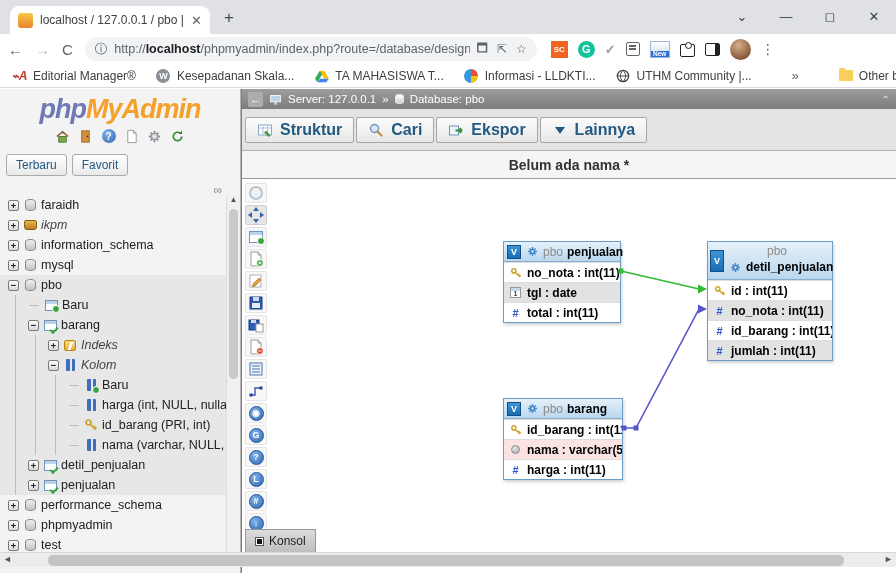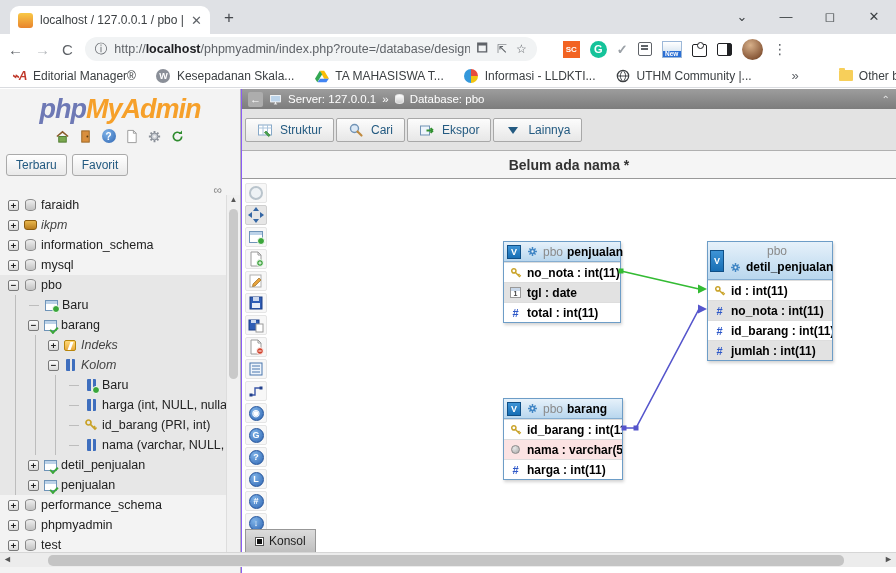--- a/index.html
+++ b/index.html
@@ -15,21 +15,21 @@
   .newtab{margin:0 0 6px 14px;font-size:17px;color:#45484d}
   .wincontrols{position:absolute;right:0;top:0;height:33px;display:flex;align-items:center;color:#3c4043}
   .wc{width:44px;text-align:center;font-size:13px}
   .toolbar{position:absolute;left:0;top:34px;right:0;height:30px;background:#fff;display:flex;align-items:center;padding:0 8px;gap:12px}
   .navbtn{color:#5f6368;font-size:15px}
   .navbtn.dim{color:#b6b9bd}
   .urlpill{width:452px;height:24px;background:#f1f3f4;border-radius:13px;display:flex;align-items:center;padding:0 10px;gap:7px;font-size:12.5px;color:#5f6368;overflow:hidden}
   .url-host{color:#202124;font-weight:bold}
   .url-rest{white-space:nowrap;overflow:hidden}
   .pill-ics{margin-left:auto;display:flex;gap:9px;align-items:center;color:#5f6368;font-size:12px}
-  .extrow{display:flex;align-items:center;gap:10px;margin-left:14px}
+  .extrow{display:flex;align-items:center;gap:10px;margin-left:2px}
   .ext-sc{width:17px;height:17px;background:#f26322;color:#fff;font-size:8px;font-weight:bold;display:flex;align-items:center;justify-content:center}
   .ext-g{width:17px;height:17px;border-radius:50%;background:#15c39a;color:#fff;font-size:11px;font-weight:bold;display:flex;align-items:center;justify-content:center}
   .ext-check{color:#9aa0a6;font-size:13px;font-weight:bold}
   .ext-copy{width:14px;height:14px;border:1.5px solid #5f6368;border-radius:2px;position:relative;background:#fff}
   .ext-copy::before{content:"";position:absolute;left:2px;top:2px;width:7px;height:1.5px;background:#5f6368;box-shadow:0 3px 0 #5f6368}
   .ext-new{width:20px;height:17px;position:relative;background:linear-gradient(#fff,#dfeaf4 60%,#2b6fd4 60%);border:1px solid #9db8d8;font-size:6.5px;color:#fff;display:flex;align-items:flex-end;justify-content:center;font-weight:bold}
   .ext-puzzle{width:15px;height:15px;position:relative}
   .ext-puzzle::before{content:"";position:absolute;inset:2px 0 0 0;border:1.6px solid #202124;border-radius:2px}
   .ext-puzzle::after{content:"";position:absolute;left:5px;top:0;width:5px;height:5px;border-radius:50%;border:1.6px solid #202124;background:#fff}
   .ext-side{width:15px;height:13px;border:1.7px solid #202124;border-radius:2px;position:relative}
@@ -79,21 +79,21 @@
   .vscroll{position:absolute;right:0;top:106px;bottom:20px;width:14px;background:#f0f0f0;border-left:1px solid #ddd}
   .vs-up{position:absolute;top:0;left:0;right:0;text-align:center;font-size:8px;color:#555}
   .vs-thumb{position:absolute;left:2px;right:2px;top:14px;height:170px;background:#c9c9c9;border-radius:5px}
 
   .main{position:absolute;left:242px;right:0;top:0;bottom:0;background:#fff}
   .crumb{height:20px;background:linear-gradient(#9d9d9d,#7c7c7c);color:#fff;font-size:11.5px;display:flex;align-items:center;gap:6px;padding:0 6px}
   .crumb-back{width:15px;height:15px;background:#adadad;border-radius:2px;display:flex;align-items:center;justify-content:center;font-size:11px;color:#fff}
   .crumb svg{width:13px;height:13px}
   .crumb-collapse{margin-left:auto;font-size:10px;color:#e8e8e8}
   .ptabs{height:42px;background:#e3e3e3;border-bottom:1px solid #b0b0b0;display:flex;align-items:center;padding:3px 3px 2px;gap:2px}
-  .ptab{display:flex;align-items:center;gap:7px;background:linear-gradient(#fcfcfc,#e7e7e7);border:1px solid #a8a8a8;border-radius:2px;padding:3px 11px;font-size:12px;font-weight:normal;color:#235a81;white-space:nowrap}
+  .ptab{display:flex;align-items:center;gap:7px;background:linear-gradient(#fcfcfc,#e7e7e7);border:1px solid #a8a8a8;border-radius:2px;padding:3px 11px;font-size:16px;font-weight:bold;color:#235a81;white-space:nowrap}
   .pticon{width:16px;height:16px;display:flex;align-items:center;justify-content:center}
   .pticon svg{width:16px;height:16px}
   .caret-down{width:0;height:0;border-left:5px solid transparent;border-right:5px solid transparent;border-top:7px solid #235a81;display:inline-block}
   .ptitle{height:28px;background:#f5f5f5;border-bottom:1px solid #999;display:flex;align-items:center;justify-content:center;font-weight:bold;font-size:14px;color:#333}
   .canvas{position:absolute;left:0;top:90px;right:0;bottom:21px;background:#fff;overflow:hidden}
 
   .tools{position:absolute;left:3px;top:4px;width:24px;display:flex;flex-direction:column;gap:2px;z-index:5}
   .tool{width:22px;height:20px;display:flex;align-items:center;justify-content:center;background:#f7f7f7;border:1px solid #e5e5e5;border-radius:2px}
   .tool.sel{background:#e6e6e6;border-color:#cfcfcf}
   .tool svg{width:16px;height:16px}

